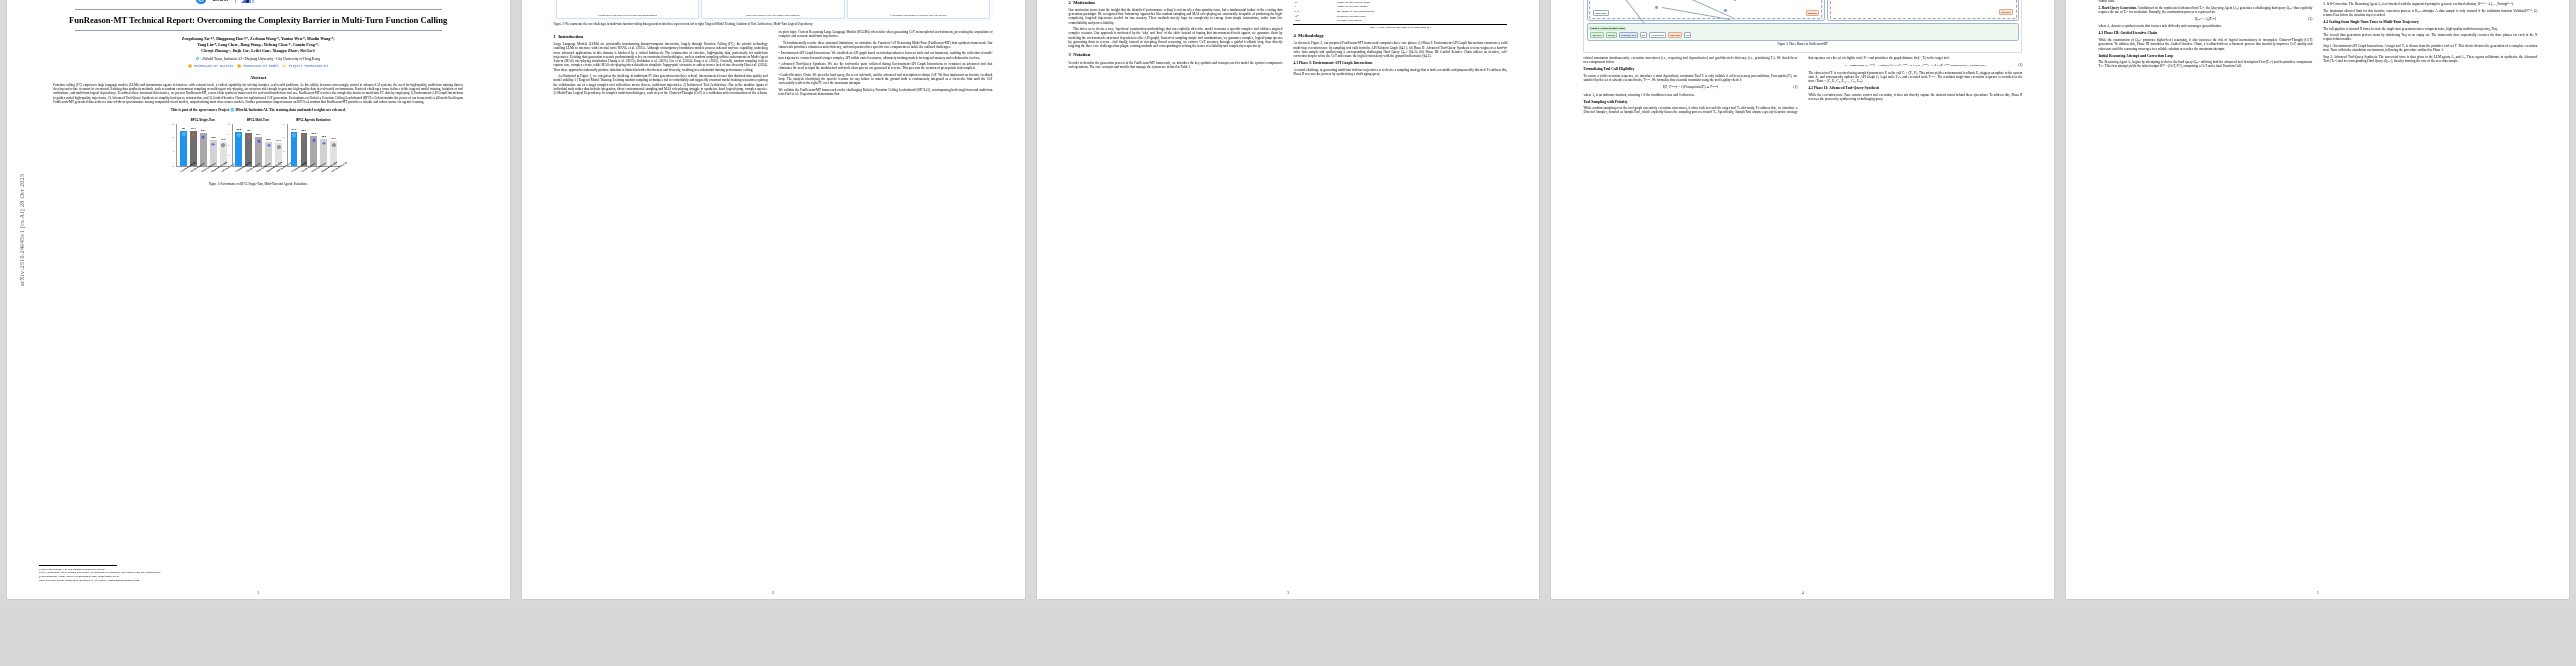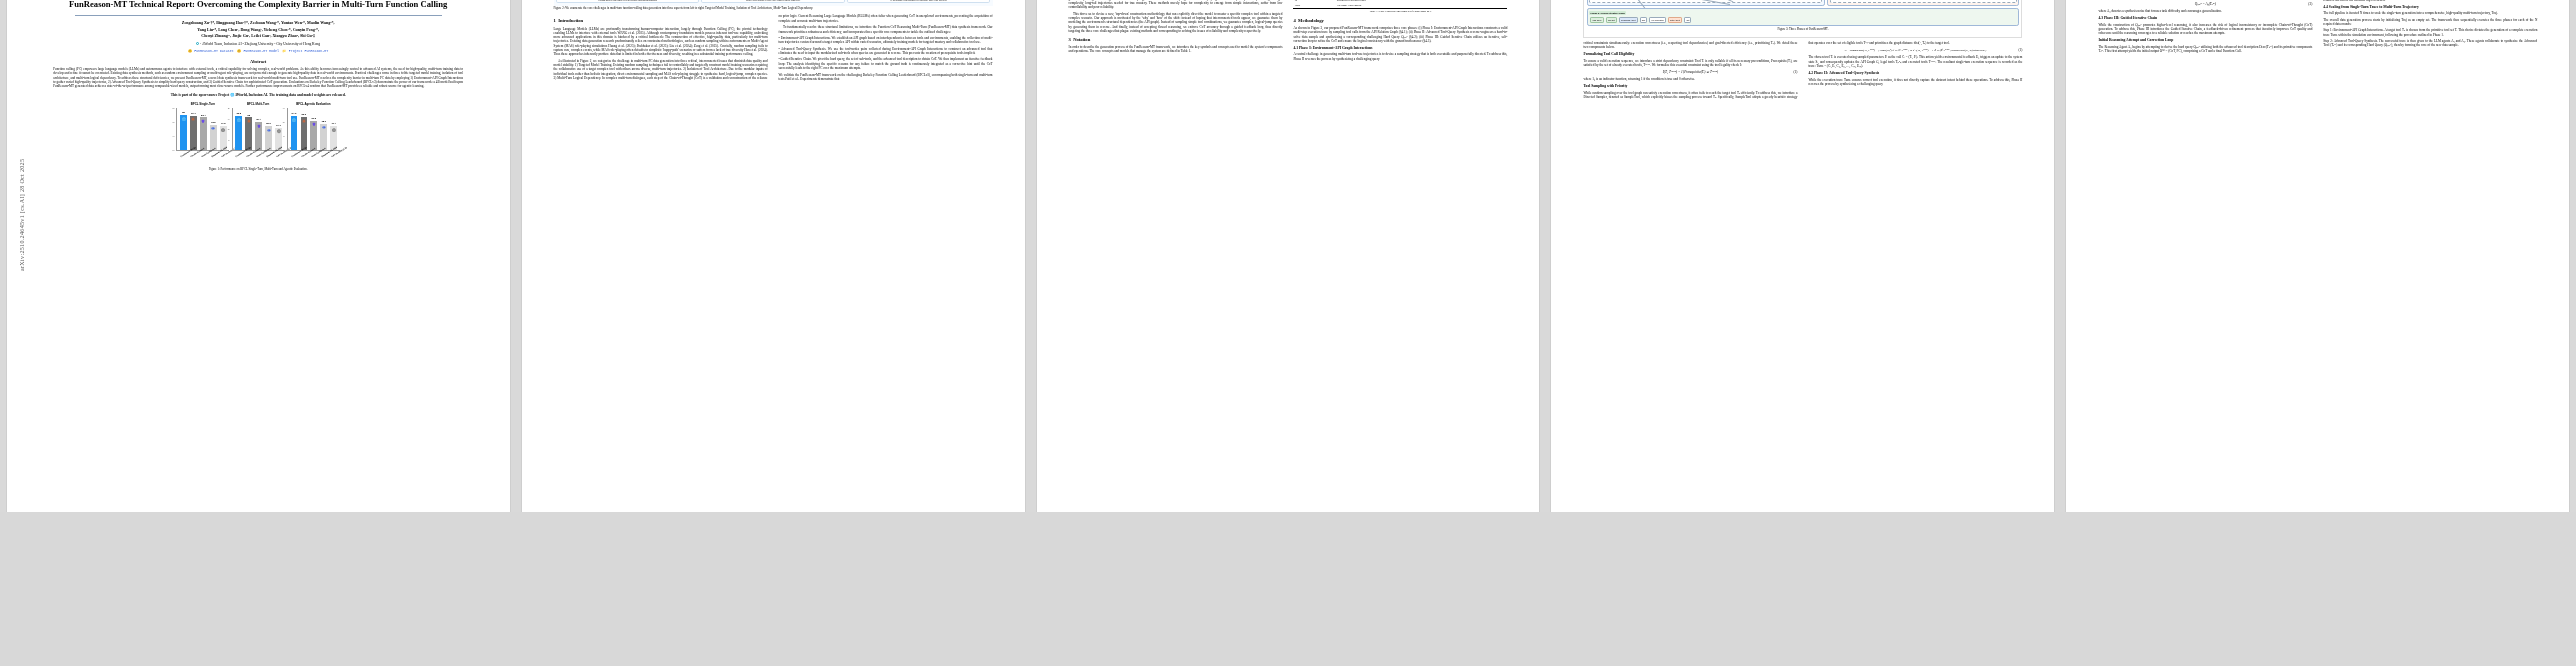--- a/index.html
+++ b/index.html
@@ -2,27 +2,27 @@
 <html style="font-size:9px"><head>
 <meta charset="utf-8">
 <style>
   * { box-sizing: border-box; }
   html, body {
     margin: 0; padding: 0;
     background: #d8d8d8;
     font-family: "Liberation Serif", serif;
   }
   #stage {
-    width: 2576px; height: 512px;
+    width: 2576px; height: 605px;
     position: relative;
     background: #d9d9d9;
     display: flex;
     gap: 12px;
     padding: 5.6px 6.7px;
-    align-items: center;
+    align-items: flex-end;
   }
   .page {
     background: #ffffff;
     width: 507px;
     height: 656px;
     position: relative;
     overflow: hidden;
     box-shadow: 0 0 1.1px rgba(0,0,0,.25);
     padding: 14.5px 32px 12.2px 32px;
     font-size: 3.3px;

